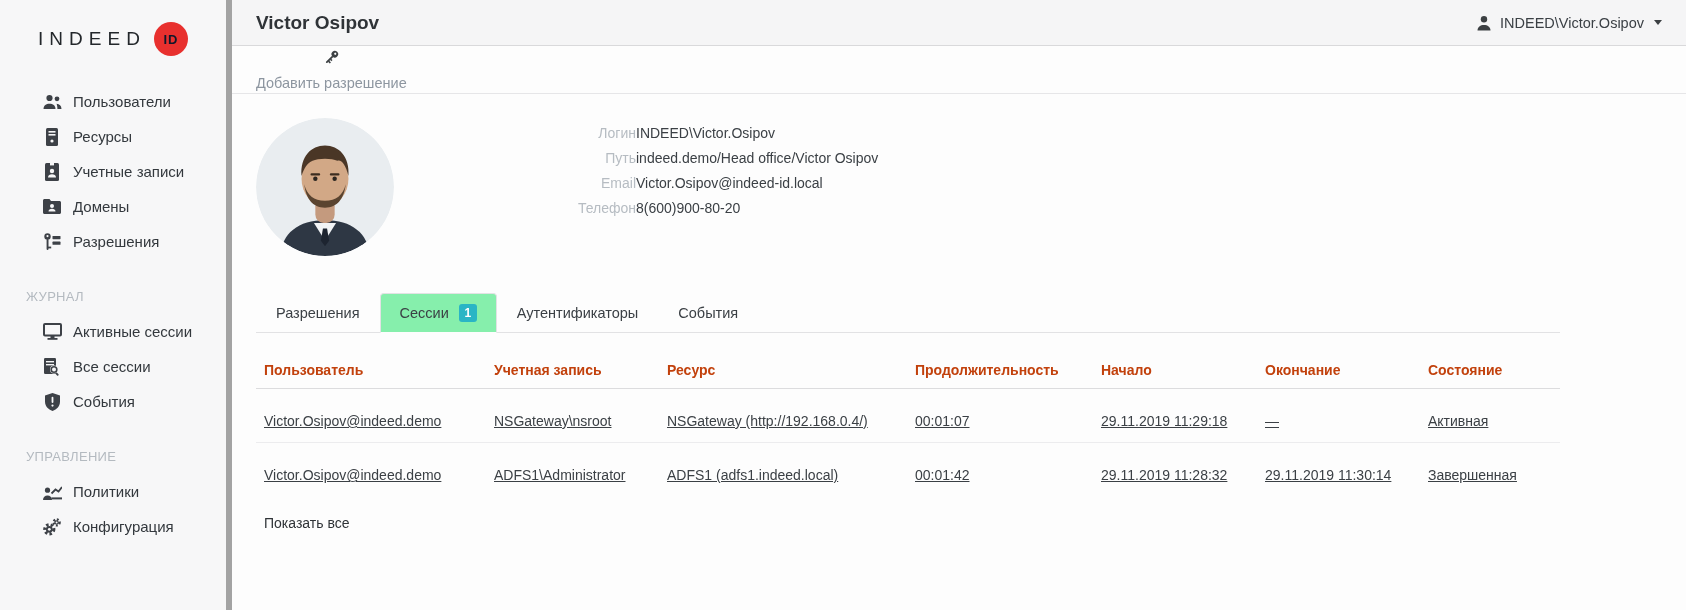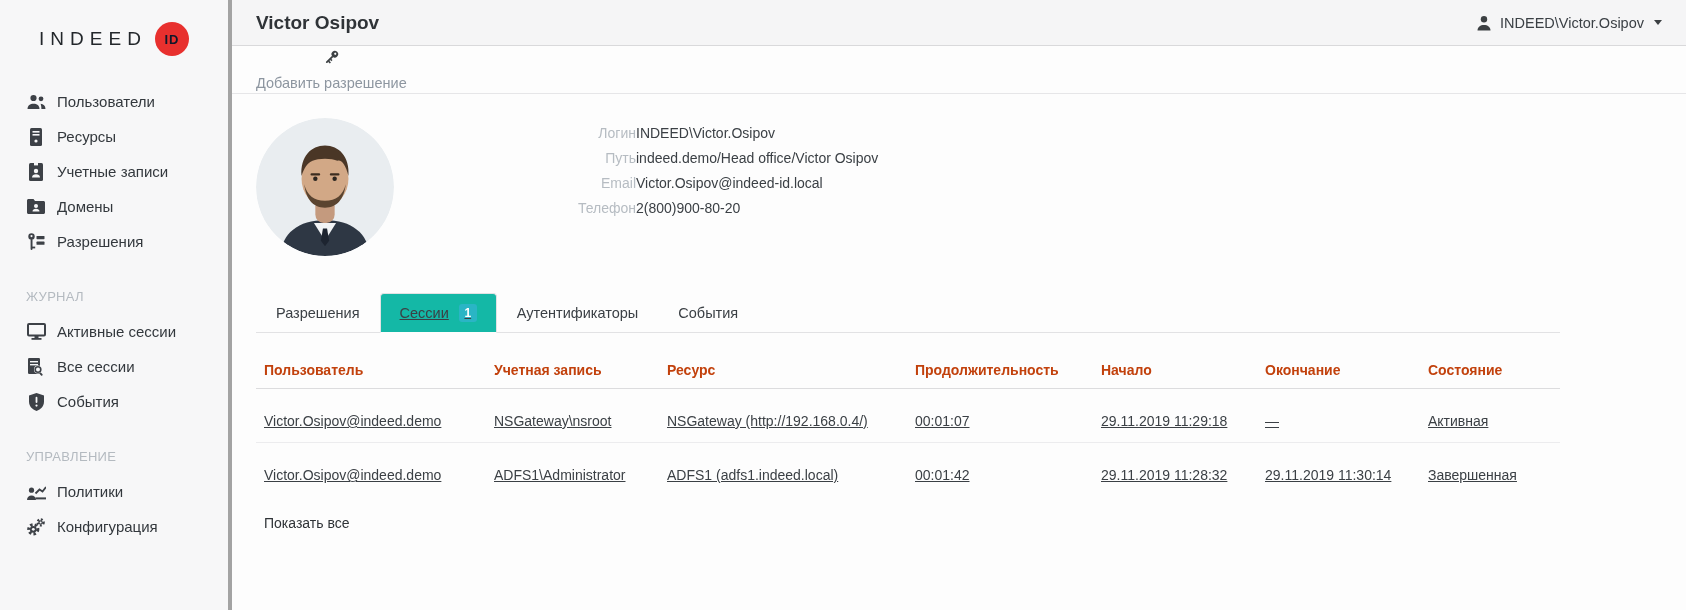--- a/index.html
+++ b/index.html
@@ -1,25 +1,25 @@
 <!DOCTYPE html>
 <html><head>
 <meta charset="utf-8">
 <style>
   * { box-sizing: border-box; }
   body { margin: 0; font-family: "Liberation Sans", sans-serif; background: #fff; }
   .app { width: 1686px; height: 610px; display: flex; overflow: hidden; color: #3b4045; font-size: 14px; background: #fdfdfd; }
 
   
-  .sidebar { width: 232px; min-width: 232px; background: #f7f7f8; border-right: 4px solid #a3a3a3; text-align: center; }
+  .sidebar { width: 232px; min-width: 232px; background: #f7f7f8; border-right: 6px solid #a3a3a3; text-align: center; }
   .logo { height: 78px; display: flex; align-items: center; justify-content: center; gap: 8px; cursor: pointer; }
   .logo-text { font-size: 19px; letter-spacing: 6px; color: #23272b; font-weight: 500; }
   .logo-badge { width: 34px; height: 34px; border-radius: 50%; background: #e8302e; color: #0f172a; font-size: 13px; font-weight: bold; display: flex; align-items: center; justify-content: center; letter-spacing: 1px; flex: none; }
   .nav { padding-top: 6px; }
-  .nav-item { display: flex; align-items: center; height: 35px; padding-left: 26px; cursor: pointer; color: #33383d; font-size: 15px; }
+  .nav-item { display: flex; align-items: center; height: 35px; padding-left: 42px; cursor: pointer; color: #33383d; font-size: 15px; }
   .nav-icon { width: 20px; display: flex; justify-content: center; align-items: center; margin-right: 11px; flex: none; }
   .nav-section { margin-top: 20px; height: 35px; display: flex; align-items: center; padding-left: 26px; color: #b4bac0; font-size: 13px; letter-spacing: .3px; }
 
   
   .main { flex: 1; display: flex; flex-direction: column; min-width: 0; }
   .topbar { height: 46px; background: #f5f5f6; border-bottom: 1px solid #d9d9db; display: flex; align-items: center; justify-content: space-between; padding: 0 24px; flex: none; }
   .page-title { font-size: 19px; font-weight: bold; color: #2f3337; margin: 0; }
   .user-menu { display: flex; align-items: center; gap: 8px; font-size: 14.5px; color: #3b4045; cursor: pointer; }
   .caret { width: 0; height: 0; border-left: 4.5px solid transparent; border-right: 4.5px solid transparent; border-top: 5px solid #3c4043; margin-left: 2px; }
 
@@ -30,21 +30,21 @@
 
   .profile { display: flex; margin-top: 24px; }
   .avatar { width: 138px; height: 138px; border-radius: 50%; overflow: hidden; flex: none; }
   .fields { margin-left: 46px; margin-top: 2px; text-align: right; }
   .field-row { display: flex; align-items: center; height: 25px; font-size: 14px; }
   .field-label { width: 196px; color: #b6bcc2; }
   .field-value { color: #3b4045; }
 
   .tabs { display: flex; align-items: flex-end; margin-top: 37px; width: 1304px; border-bottom: 1px solid #e2e2e4; }
   .tab { height: 40px; display: flex; align-items: center; padding: 0 19px; font-size: 14.5px; color: #3b4045; cursor: pointer; border: 1px solid transparent; margin-bottom: -1px; }
-  .tab.active { background: #14b8a6; border: 1px solid #e2e2e4; border-bottom: 1px solid #fdfdfd; border-radius: 4px 4px 0 0; text-decoration: underline; }
+  .tab.active { background: #86efac; border: 1px solid #e2e2e4; border-bottom: 1px solid #fdfdfd; border-radius: 4px 4px 0 0; }
   .tab-badge { margin-left: 10px; min-width: 18px; height: 18px; padding: 0 4px; border-radius: 3px; background: #2ab5c5; color: #fff; font-size: 12px; font-weight: bold; display: flex; align-items: center; justify-content: center; }
 
   table.sessions { width: 1304px; margin-top: 19px; border-collapse: collapse; table-layout: fixed; }
   table.sessions th { height: 36px; text-align: left; font-size: 14px; font-weight: bold; color: #c2410c; padding: 0 6px 0 8px; border-bottom: 1px solid #dcdcde; overflow: hidden; white-space: nowrap; }
   table.sessions td { height: 54px; font-size: 14px; color: #3b4045; padding: 12px 6px 0 8px; overflow: hidden; white-space: nowrap; text-decoration: underline; }
   table.sessions tr.row-divider td { border-bottom: 1px solid #ececee; }
   .show-all { display: inline-block; margin-top: 19px; margin-left: 8px; font-size: 14px; color: #2f3337; cursor: pointer; text-decoration: none; }
 </style>
 </head>
 <body>
@@ -255,21 +255,21 @@
           <div class="field-row">
             <span class="field-label">Путь</span>
             <span class="field-value">indeed.demo/Head office/Victor Osipov</span>
           </div>
           <div class="field-row">
             <span class="field-label">Email</span>
             <span class="field-value">Victor.Osipov@indeed-id.local</span>
           </div>
           <div class="field-row">
             <span class="field-label">Телефон</span>
-            <span class="field-value">2(800)900-80-20</span>
+            <span class="field-value">8(600)900-80-20</span>
           </div>
         </div>
       </section>
 
       <div class="tabs">
         <div class="tab">
           <span>Разрешения</span>
         </div>
         <div class="tab active">
           <span>Сессии</span>

